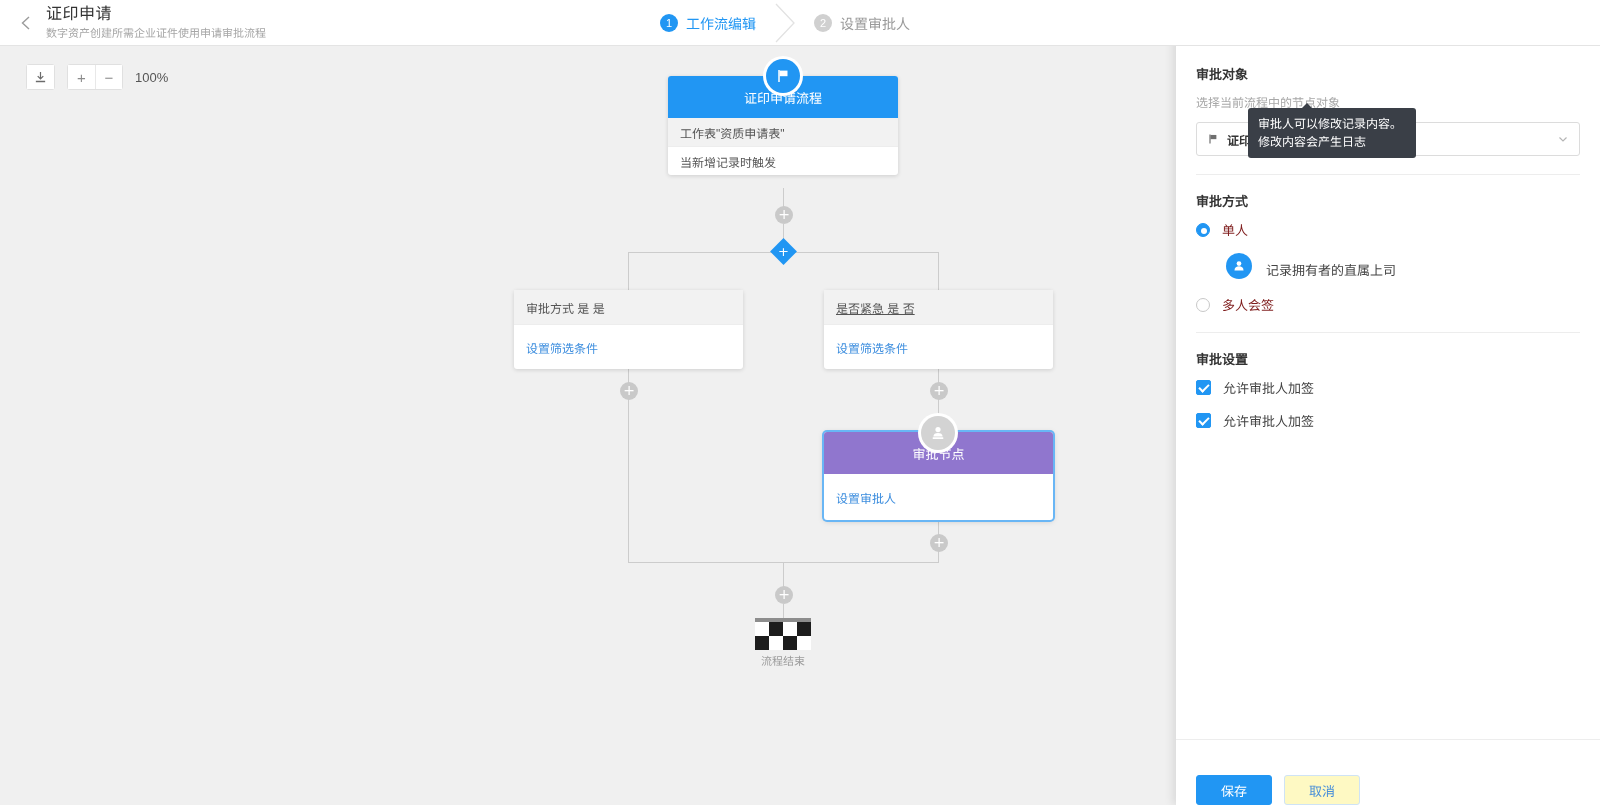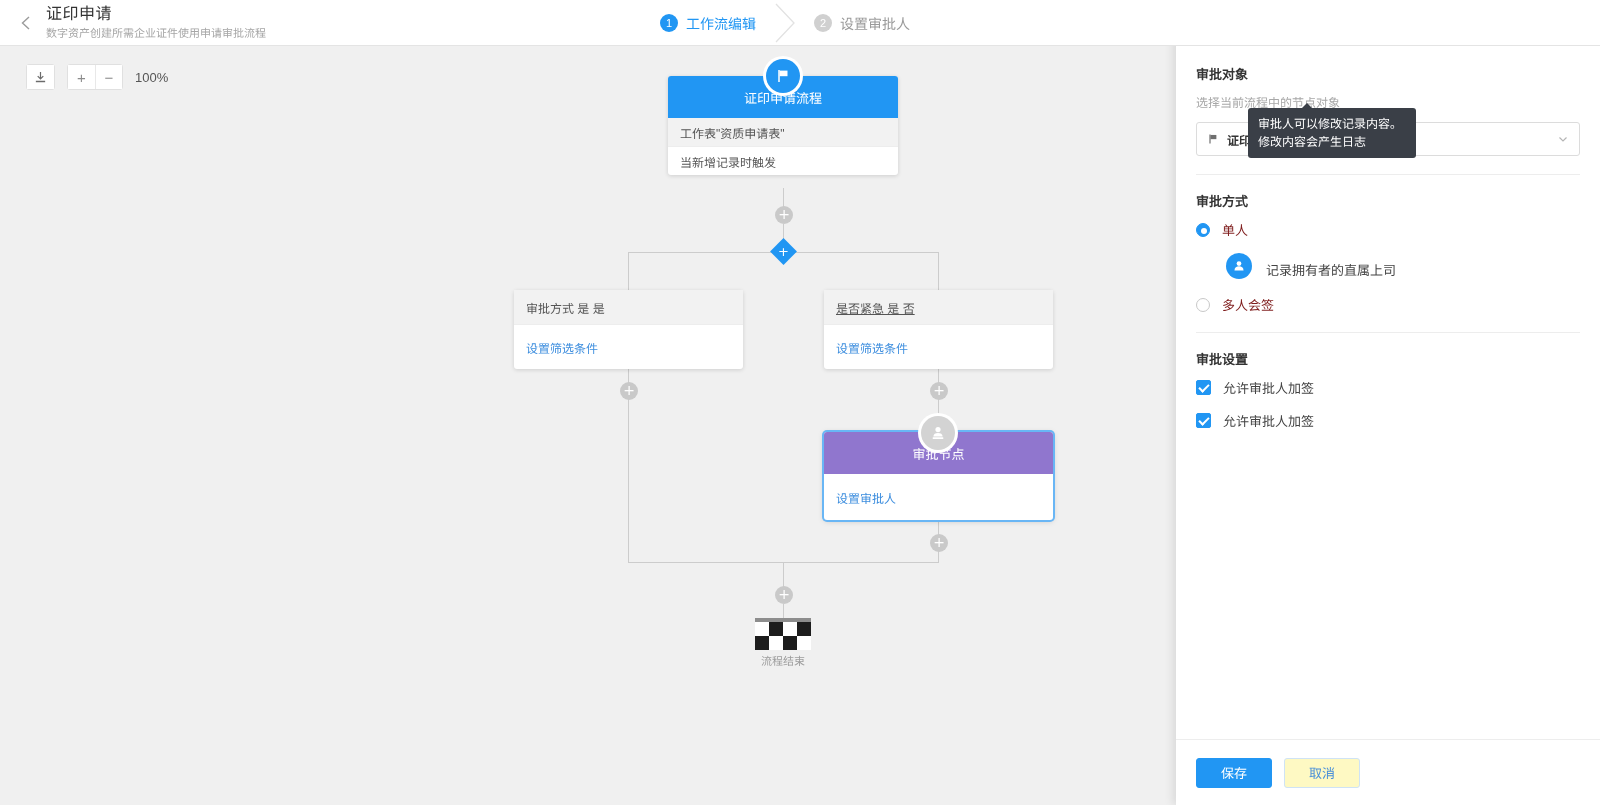--- a/index.html
+++ b/index.html
@@ -194,21 +194,21 @@
     border-radius: 3px; padding: 7px 10px; z-index: 20;
   }
   .tooltip::before {
     content: ''; position: absolute; top: -5px; left: 54px;
     border-left: 5px solid transparent; border-right: 5px solid transparent;
     border-bottom: 5px solid #3a3f47;
   }
 
   .panel-footer {
     position: absolute; left: 0; bottom: 0; width: 424px; height: 66px;
-    border-top: 1px solid #ededed; display: flex; align-items: center; padding-left: 20px; gap: 12px;
+    border-top: 1px solid #ededed; display: flex; align-items: flex-end; padding-left: 20px; gap: 12px;
   }
   .btn { height: 30px; border-radius: 3px; font-size: 13px; padding: 0 24px;
          display: flex; align-items: center; justify-content: center; cursor: pointer; }
   .btn-primary { background: #2196f3; color: #fff; border: 1px solid #2196f3; }
   .btn-default { background: #fef9c3; color: #4a90d9; border: 1px solid #cfe3f5; }
 </style>
 </head>
 <body>
 
 <div class="topbar">

